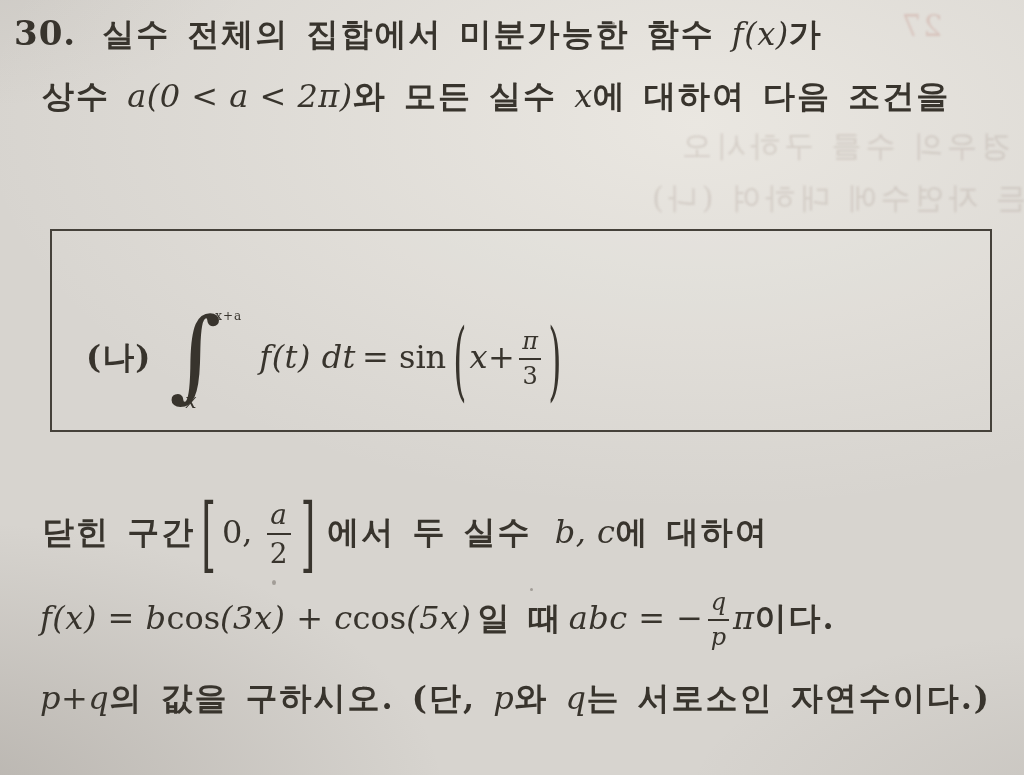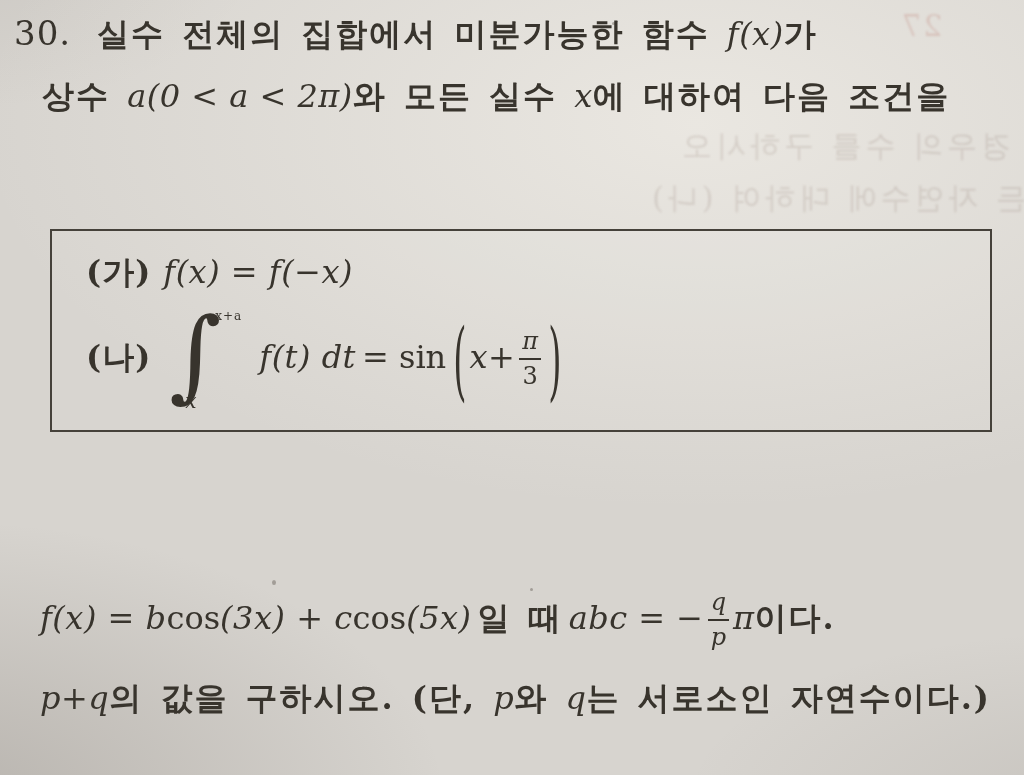--- a/index.html
+++ b/index.html
@@ -14,21 +14,21 @@
       radial-gradient(700px 280px at 108% 103%, rgba(110,103,96,0.14), rgba(110,103,96,0) 60%),
       radial-gradient(500px 260px at -4% -6%, rgba(110,103,96,0.10), rgba(110,103,96,0) 60%),
       #d7d4cf;
   }
 
   .line { position:absolute; white-space:nowrap; font-size:32px; line-height:1.25; }
   .ko   { letter-spacing:2px; word-spacing:4px;font-weight:bold; }
   .math { font-style:italic; letter-spacing:0.5px; }
   .rm   { font-style:normal; }
 
-  .prob-num { font-weight:400; font-size:34px; letter-spacing:1px; margin-right:26px; }
+  .prob-num { font-weight:700; font-size:34px; letter-spacing:1px; margin-right:26px; }
 
   .cond-box { position:absolute; left:50px; top:229px; width:938px; height:199px;
               border:2px solid #45413a; background:rgba(255,255,255,0.03); }
   .cond-row { position:absolute; white-space:nowrap; font-size:32px; }
   .cond-label { margin-right:12px; letter-spacing:1px; }
 
   .frac { display:inline-flex; flex-direction:column; align-items:center;
           vertical-align:middle; line-height:1; margin:0 4px; }
   .frac .fn, .frac .fd { font-size:24px; font-style:italic; padding:0 3px; line-height:1.05; }
   .frac .fb { align-self:stretch; height:2px; background:#38342d; margin:4px 0; }
@@ -76,33 +76,37 @@
     <span class="prob-num">30.</span><span class="ko">실수 전체의 집합에서 미분가능한 함수 </span><span class="math">f(x)</span><span class="ko">가</span>
   </div>
 
   <div class="line" style="left:42px; top:76px;">
     <span class="ko">상수 </span><span class="math">a(0 &lt; a &lt; 2π)</span><span class="ko">와 모든 실수 </span><span class="math">x</span><span class="ko">에 대하여 다음 조건을</span>
   </div>
 
 
   <div class="cond-box">
 
-    <div class="cond-row" style="left:34px; top:20px;">
-      <span class="cond-label ko">(가)</span><span class="math">f(x) = f(−x)</span>
-    </div>
 
     <div class="cond-row" style="left:34px; top:76px;">
       <span class="cond-label ko">(나)</span><span class="int"><span class="isign">∫</span><span class="isup">x+a</span><span class="isub">x</span></span><span class="math">f(t) dt</span><span class="rm eq">= sin</span><span class="bp">(</span><span class="math">x+</span><span class="frac">
           <span class="fn">π</span>
           <span class="fb"></span>
           <span class="fd rm" style="font-style:normal;">3</span>
         </span><span class="bp">)</span>
     </div>
   </div>
 
+  <div class="line" style="left:42px; top:500px;">
+    <span class="ko">닫힌 구간</span><span class="bb">[</span><span class="rm">0, </span><span class="frac big">
+        <span class="fn">a</span>
+        <span class="fb"></span>
+        <span class="fd" style="font-style:normal;">2</span>
+      </span><span class="bb">]</span><span class="ko kgap">에서 두 실수 </span><span class="math">b, c</span><span class="ko">에 대하여</span>
+  </div>
 
   <div class="line" style="left:40px; top:590px;">
     <span class="math">f(x) = b</span><span class="rm">cos</span><span class="math">(3x) + c</span><span class="rm">cos</span><span class="math">(5x)</span><span class="ko kgap">일 때</span><span class="math">abc = −</span><span class="frac">
         <span class="fn">q</span>
         <span class="fb"></span>
         <span class="fd">p</span>
       </span><span class="math">π</span><span class="ko">이다.</span>
   </div>
 
   <div class="line" style="left:40px; top:678px;">

